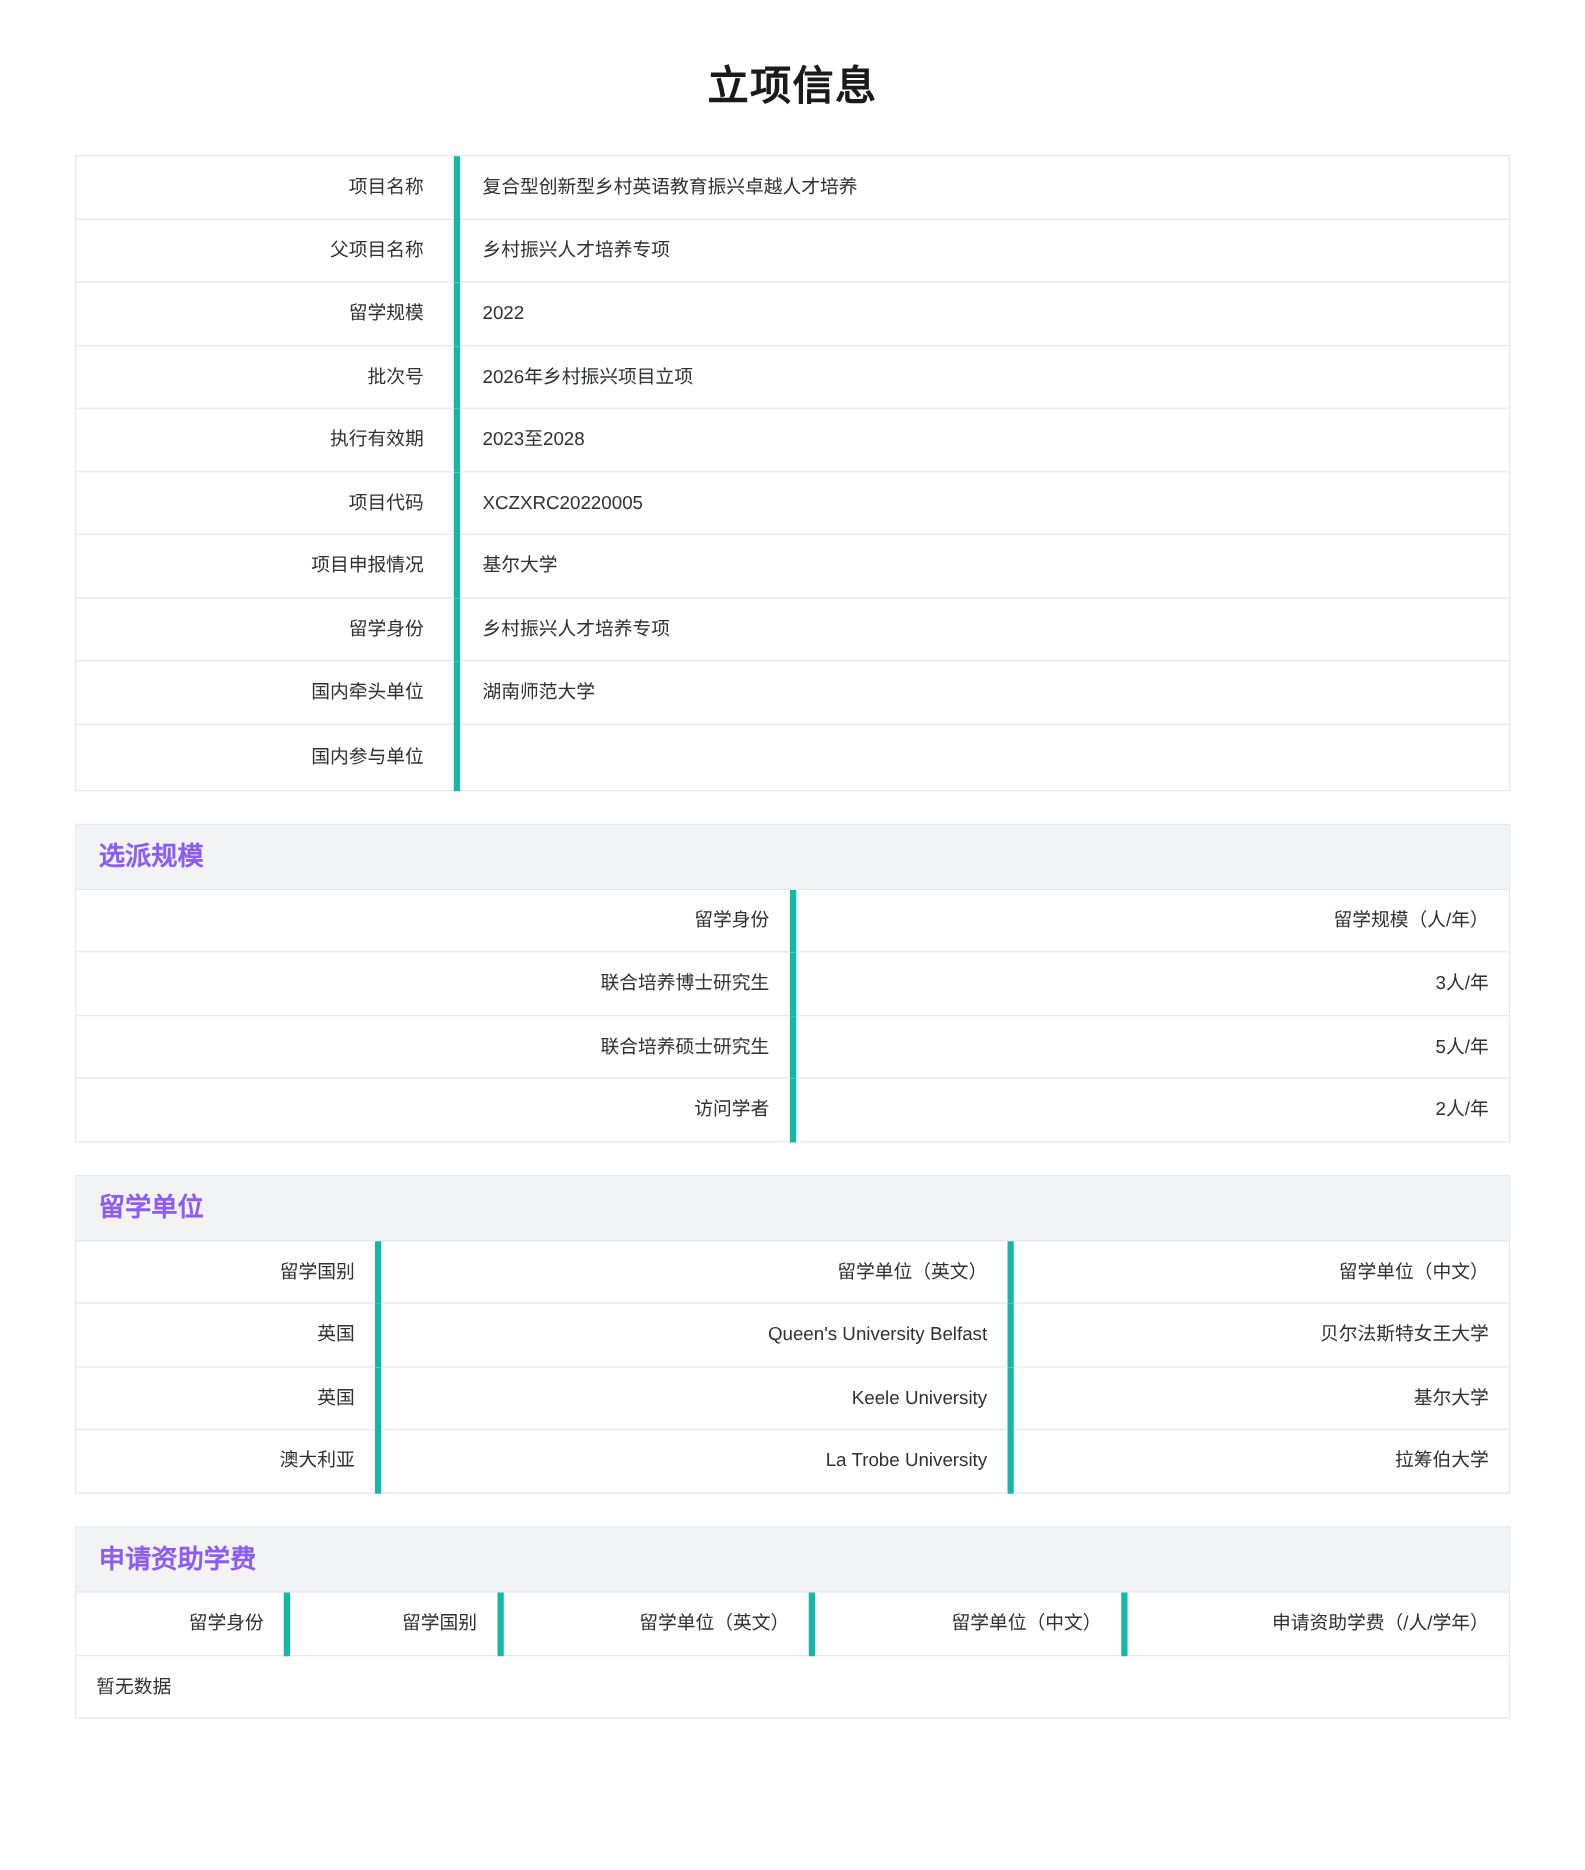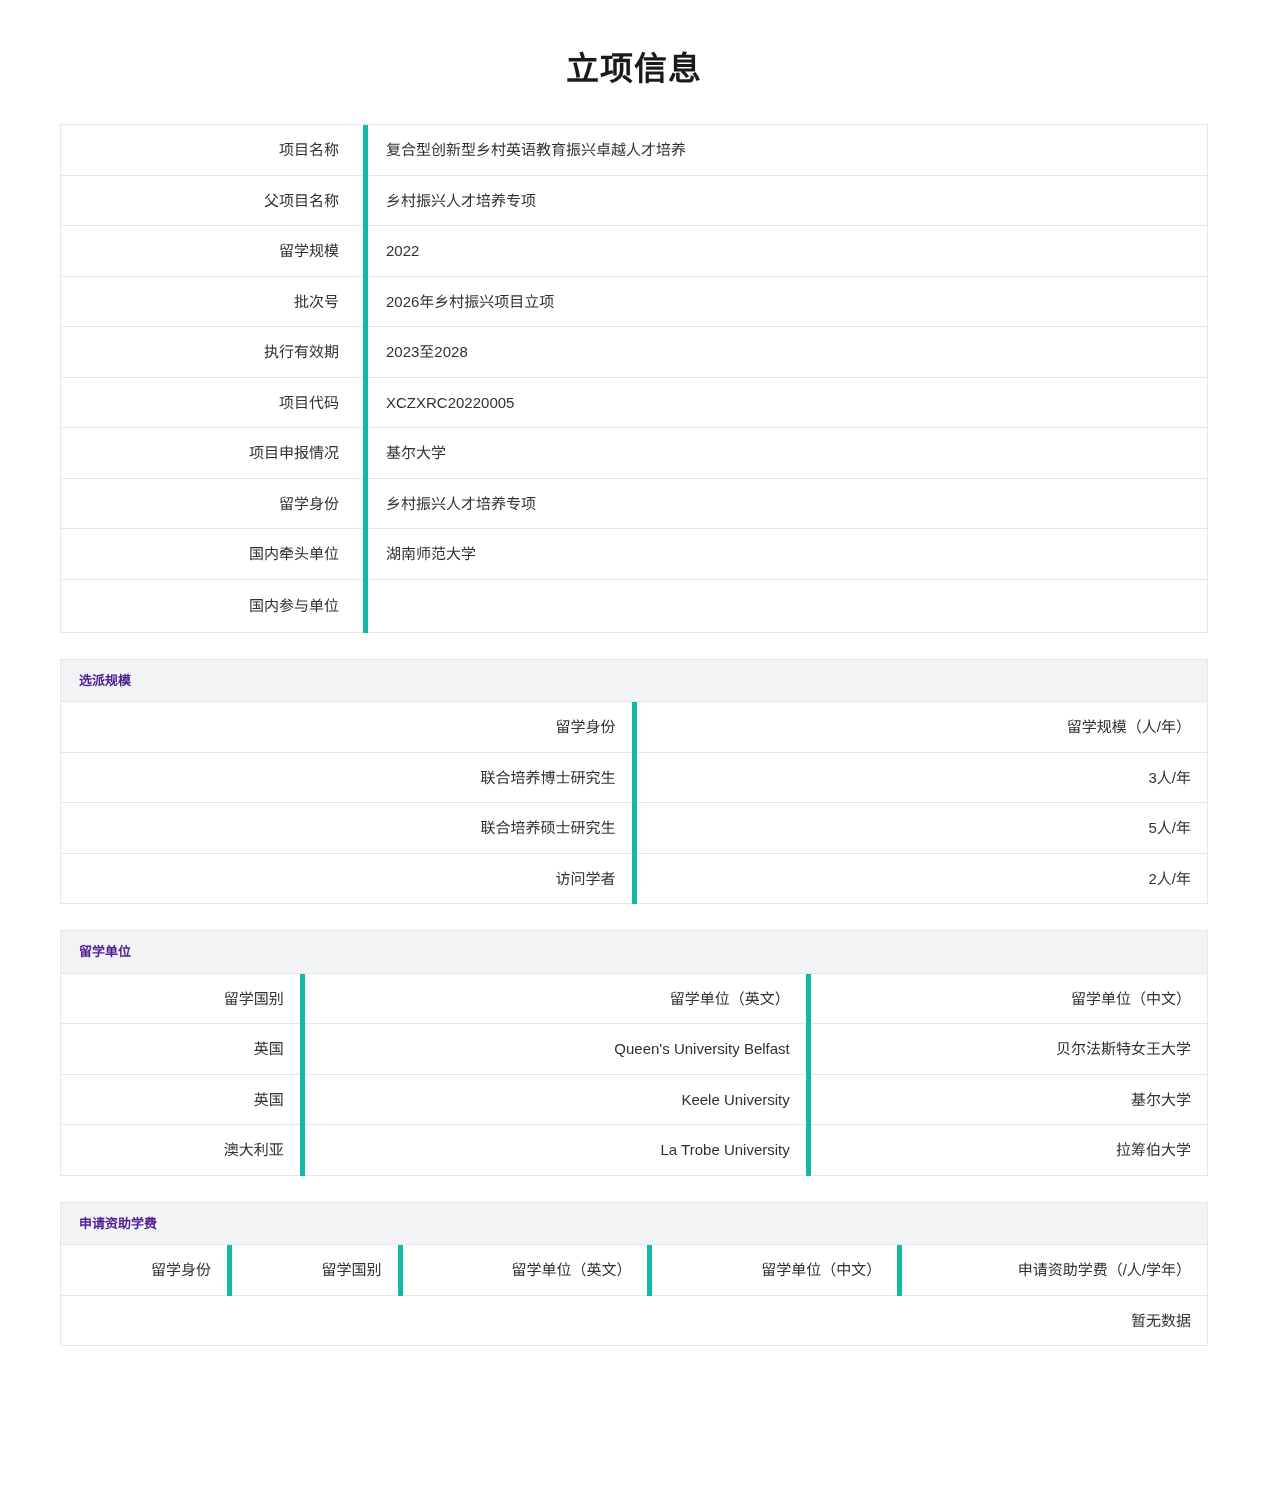--- a/index.html
+++ b/index.html
@@ -33,23 +33,23 @@
     border: 1px solid #e4e7ed;
     border-bottom: none;
     margin-bottom: 26px;
     background: #fff;
   }
   .block:last-child { margin-bottom: 0; }
 
   .block-header {
     background: #f2f3f5;
     border-bottom: 1px solid #e4e7ed;
-    font-size: 13px;
+    font-size: 21px;
     font-weight: bold;
-    color: #4c1d95;
+    color: #8b5cf6;
     padding: 13px 18px;
     line-height: 1.2;
   }
 
   table.grid {
     border-collapse: collapse;
     width: 100%;
     table-layout: fixed;
   }
   table.grid td, table.grid th {
@@ -84,21 +84,21 @@
   .info-value.empty { height: 22px; }
 
   
   .ctr td, .ctr th { text-align: right; }
   .head-row td {
     color: #303133;
     font-size: 15px;
   }
 
   .empty-row td {
-    text-align: right;
+    text-align: left;
     color: #555;
     font-size: 15px;
     padding: 18px 16px;
   }
 </style>
 </head>
 <body>
 
 <div class="page">
 

